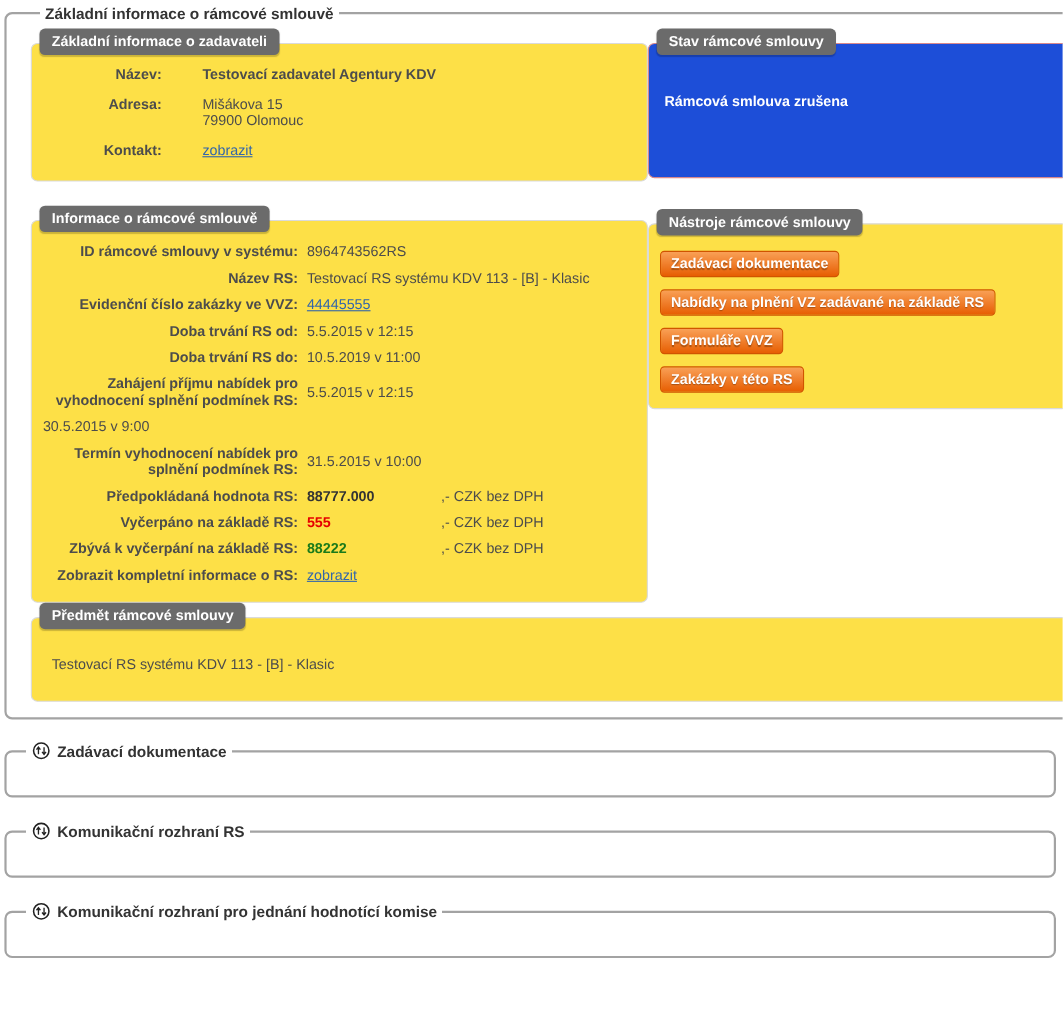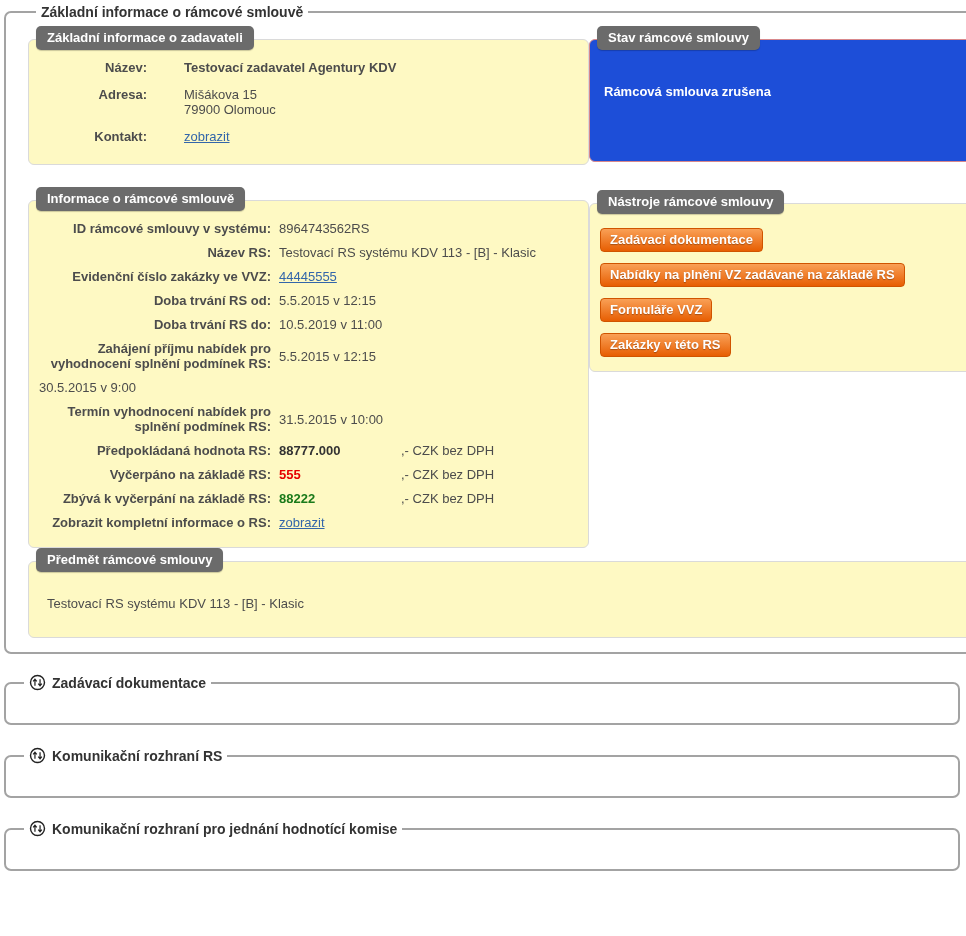--- a/index.html
+++ b/index.html
@@ -47,21 +47,21 @@
     font-weight: bold;
     font-size: 13px;
     padding: 4px 11px 5px;
     border-radius: 5px;
     box-shadow: 0 1px 1px rgba(0,0,0,.2);
   }
   .panel {
     position: relative;
     z-index: 1;
     margin-top: -11px;
-    background: #fef9c3;
+    background: #fde047;
     border: 1px solid #dadada;
     border-radius: 6px;
     padding: 20px 10px 8px 10px;
   }
   .panel.red {
     background: #1d4ed8;
     border-color: #d8888c;
     color: #fff;
     height: 123px;
     padding: 44px 20px 0 14px;

